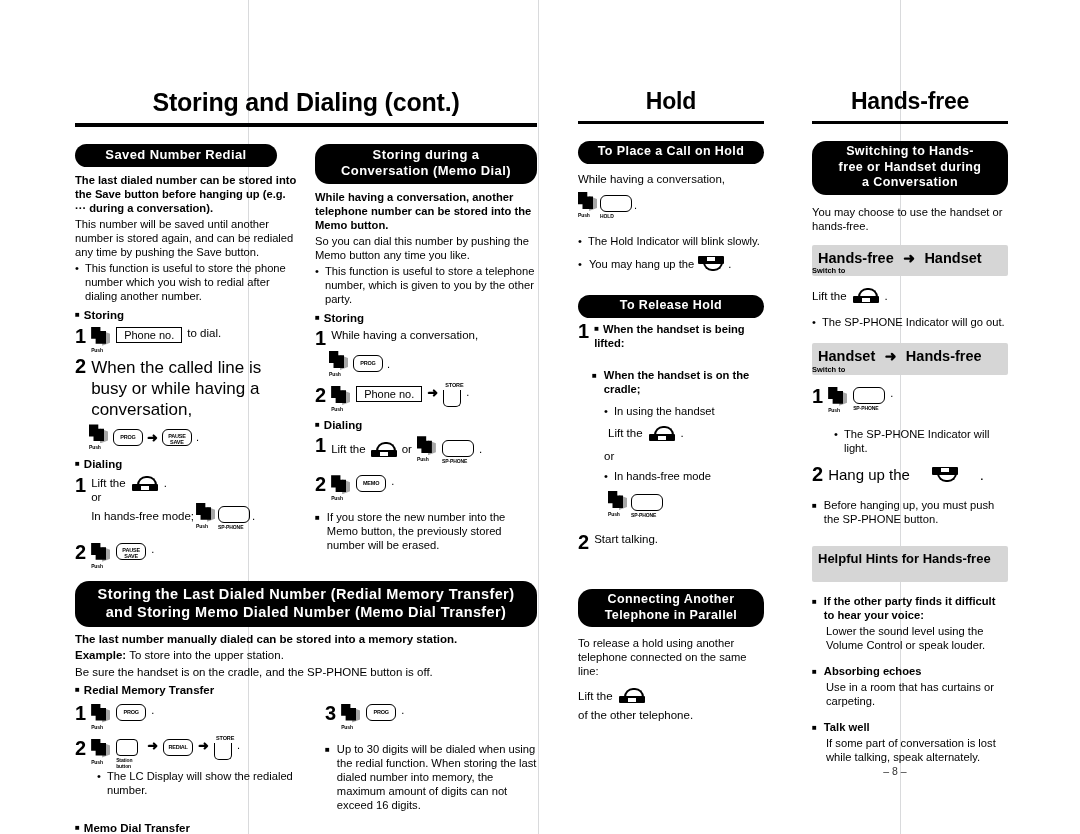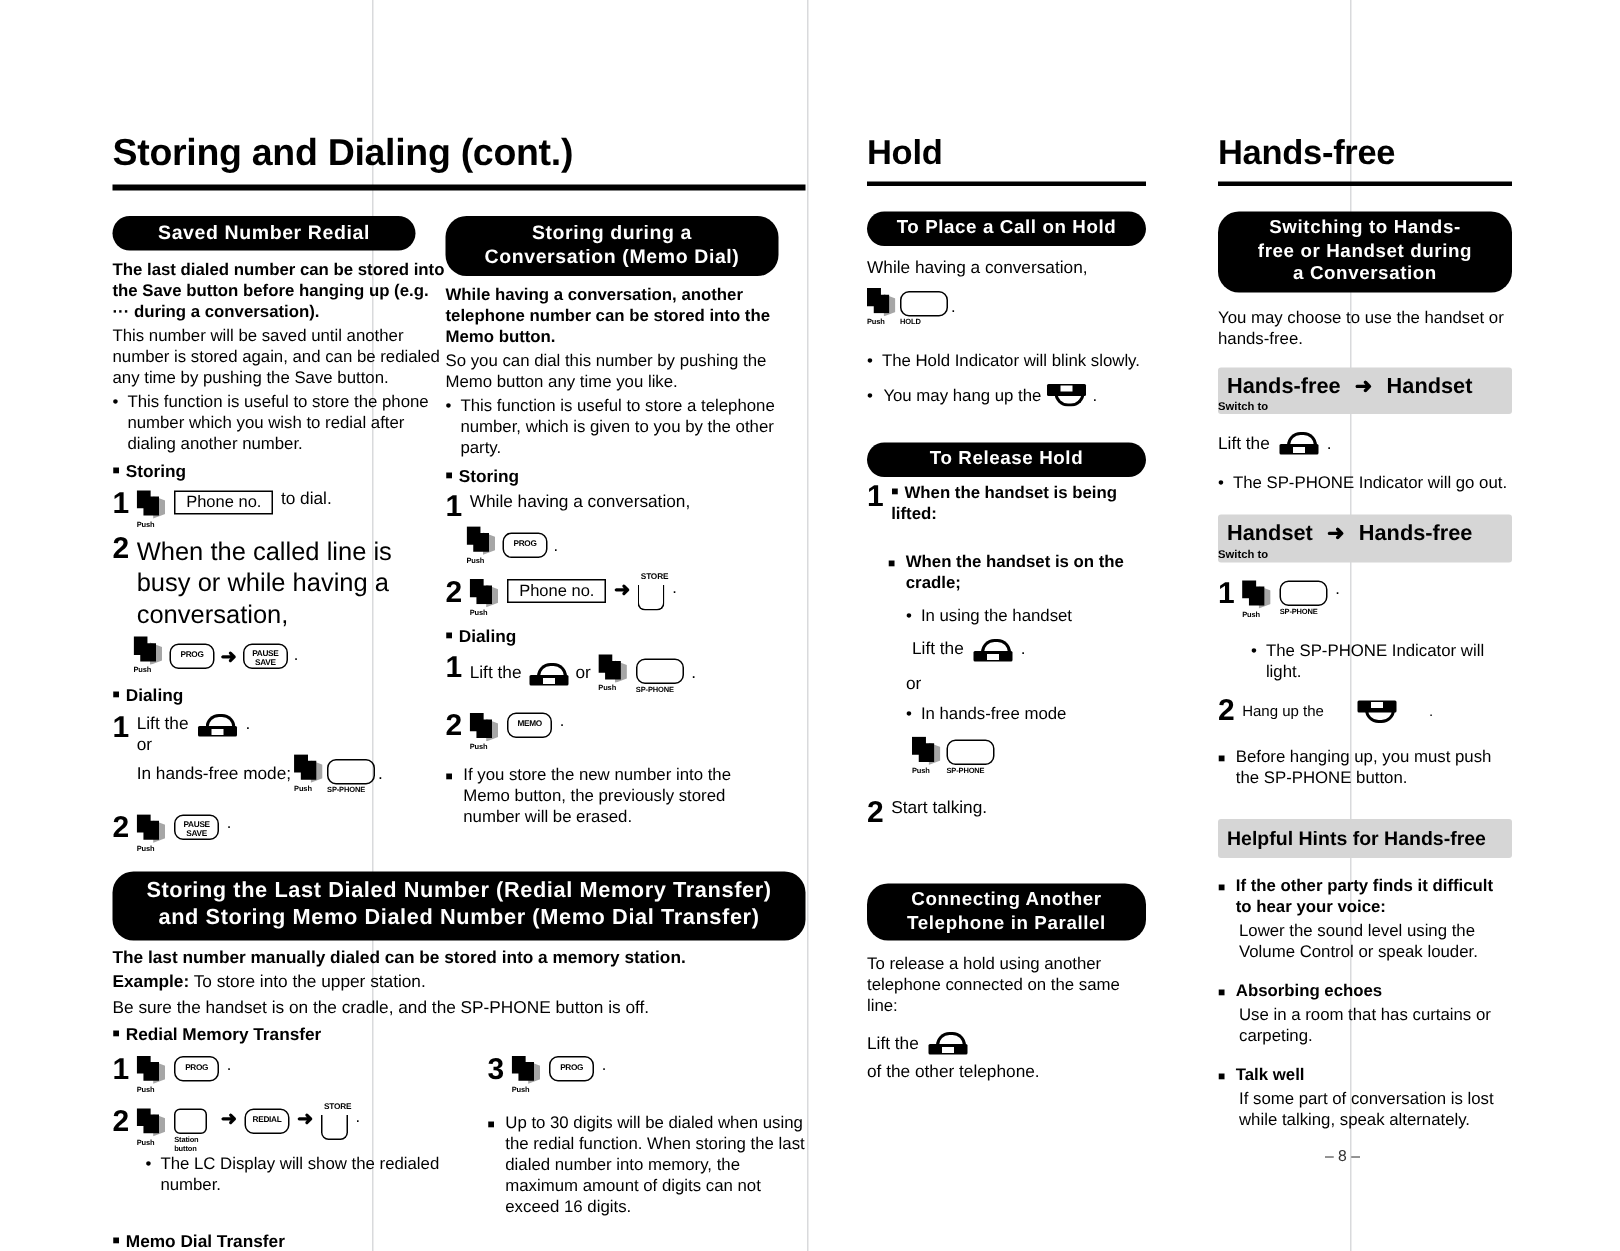--- a/index.html
+++ b/index.html
@@ -23,21 +23,21 @@
     padding:3px 8px 4px;
     letter-spacing:.4px;
     line-height:1.25;
   }
   .gry{
     background:#d6d6d6;color:#000;font-weight:bold;
     text-align:left;padding:3px 6px 4px;
     line-height:1.2;border-radius:2px;
   }
   .hdr{
-    font-weight:bold;text-align:left;
+    font-weight:bold;text-align:center;
     letter-spacing:-.2px;
   }
   .rule{height:4px;background:#000;margin-top:6px;}
   .rule.thin{height:3px;}
 
   p{margin:0 0 2px 0;}
   .tight{line-height:1.25;}
   .sq{font-size:8px;vertical-align:2px;margin-right:4px;}
   .dot{margin-right:3px;}
   .indent{padding-left:12px;}
@@ -98,21 +98,21 @@
 
   <div class="fold" style="left:248px"></div>
   <div class="fold" style="left:538px"></div>
   <div class="fold" style="left:900px"></div>
 
   <div style="position:absolute;left:75px;top:88px;width:462px;">
 
     <div class="hdr" style="font-size:25px;">Storing and Dialing (cont.)</div>
     <div class="rule"></div>
 
-    <div style="display:flex;margin-top:17px;">
+    <div style="display:flex;gap:18px;margin-top:17px;">
 
       <div style="width:222px;">
         <div class="blk" style="font-size:13px;width:186px;">Saved Number Redial</div>
 
         <p class="b tight" style="font-size:11.2px;margin-top:6px;">The last dialed number can be stored into the Save button before hanging up (e.g. ··· during a conversation).</p>
         <p class="tight" style="font-size:11.2px;">This number will be saved until another number is stored again, and can be redialed any time by pushing the Save button.</p>
         <p class="tight" style="font-size:11.2px;display:flex;gap:3px;">
           <span class="dot">•</span>
           <span>This function is useful to store the phone number which you wish to redial after dialing another number.</span>
         </p>
@@ -542,37 +542,37 @@
       <span style="font-size:11px;">.</span>
     </div>
 
     <p class="tight" style="font-size:11.2px;margin:14px 0 0 22px;display:flex;gap:3px;">
       <span class="dot">•</span>
       <span>The SP-PHONE Indicator will light.</span>
     </p>
 
     <div class="step" style="margin-top:10px;align-items:center;">
       <span class="stepno">2</span>
-      <span class="row" style="font-size:10px;gap:22px;">
+      <span class="row" style="font-size:15px;gap:22px;">
         <span>Hang up the</span>
         <span class="handset-down">
             <span class="base"></span>
             <span class="arc"></span>
             <span class="notch"></span>
           </span>
         <span>.</span>
       </span>
     </div>
 
     <p class="tight" style="font-size:11.2px;margin-top:14px;display:flex;gap:3px;">
       <span class="sq" style="margin-top:3px;">■</span>
       <span>Before hanging up, you must push the SP-PHONE button.</span>
     </p>
 
-    <div class="gry" style="margin-top:20px;font-size:13px;padding:5px 6px 6px;">Helpful Hints for Hands-free</div>
+    <div class="gry" style="margin-top:20px;font-size:13px;padding:5px 6px 16px;">Helpful Hints for Hands-free</div>
 
     <p class="b tight" style="font-size:11.2px;margin-top:12px;display:flex;gap:3px;">
       <span class="sq" style="margin-top:3px;">■</span>
       <span>If the other party finds it difficult to hear your voice:</span>
     </p>
     <p class="tight" style="font-size:11.2px;margin-left:14px;">Lower the sound level using the Volume Control or speak louder.</p>
 
     <p class="b tight" style="font-size:11.2px;margin-top:12px;display:flex;gap:3px;">
       <span class="sq" style="margin-top:3px;">■</span>
       <span>Absorbing echoes</span>

